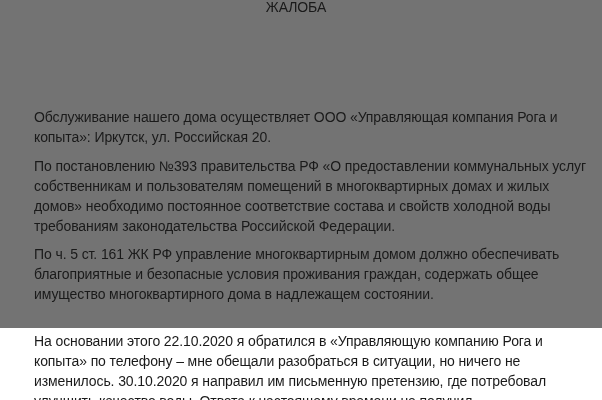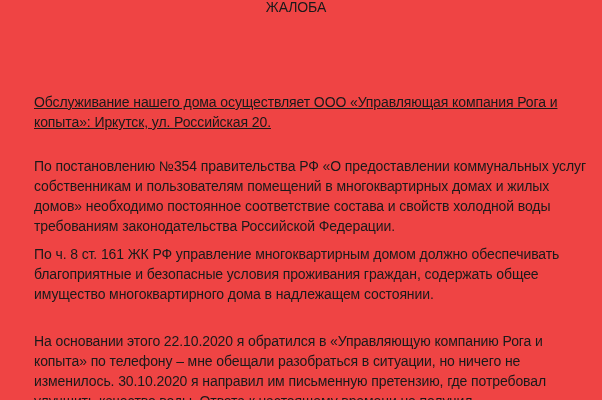--- a/index.html
+++ b/index.html
@@ -8,22 +8,22 @@
   }
   body {
     width: 602px;
     height: 400px;
     overflow: hidden;
     background: #ffffff;
   }
   .page {
     position: relative;
     width: 602px;
-    height: 400px;
-    background: #ef4444;
+    height: 328px;
+    background: #737373;
     font-family: "Liberation Sans", sans-serif;
     font-size: 14px;
     color: #1a1a1a;
     letter-spacing: -0.1px;
   }
   .doc-title {
     position: absolute;
     top: -3px;
     left: 34px;
     width: 524px;
@@ -31,41 +31,41 @@
     line-height: 20px;
     white-space: pre;
   }
   .para {
     position: absolute;
     left: 34px;
     line-height: 20px;
     white-space: pre; 
   }
   .para-1 { top: 33px; }
-  .para-2 { top: 92px; text-decoration: underline; }
+  .para-2 { top: 107px; }
   .para-3 { top: 156px; }
   .para-4 { top: 244px; }
   .para-5 { top: 317px; margin-top: 14px; }
 </style>
 </head>
 <body>
 
 <div class="page">
   <div class="doc-title">ЖАЛОБА</div>
 
 
   <div class="para para-2">Обслуживание нашего дома осуществляет ООО «Управляющая компания Рога и
 копыта»: Иркутск, ул. Российская 20.</div>
 
-  <div class="para para-3">По постановлению №354 правительства РФ «О предоставлении коммунальных услуг
+  <div class="para para-3">По постановлению №393 правительства РФ «О предоставлении коммунальных услуг
 собственникам и пользователям помещений в многоквартирных домах и жилых
 домов» необходимо постоянное соответствие состава и свойств холодной воды
 требованиям законодательства Российской Федерации.</div>
 
-  <div class="para para-4">По ч. 8 ст. 161 ЖК РФ управление многоквартирным домом должно обеспечивать
+  <div class="para para-4">По ч. 5 ст. 161 ЖК РФ управление многоквартирным домом должно обеспечивать
 благоприятные и безопасные условия проживания граждан, содержать общее
 имущество многоквартирного дома в надлежащем состоянии.</div>
 
   <div class="para para-5">На основании этого 22.10.2020 я обратился в «Управляющую компанию Рога и
 копыта» по телефону – мне обещали разобраться в ситуации, но ничего не
 изменилось. 30.10.2020 я направил им письменную претензию, где потребовал
 улучшить качество воды. Ответа к настоящему времени не получил.</div>
 </div>
 
 </body></html>

